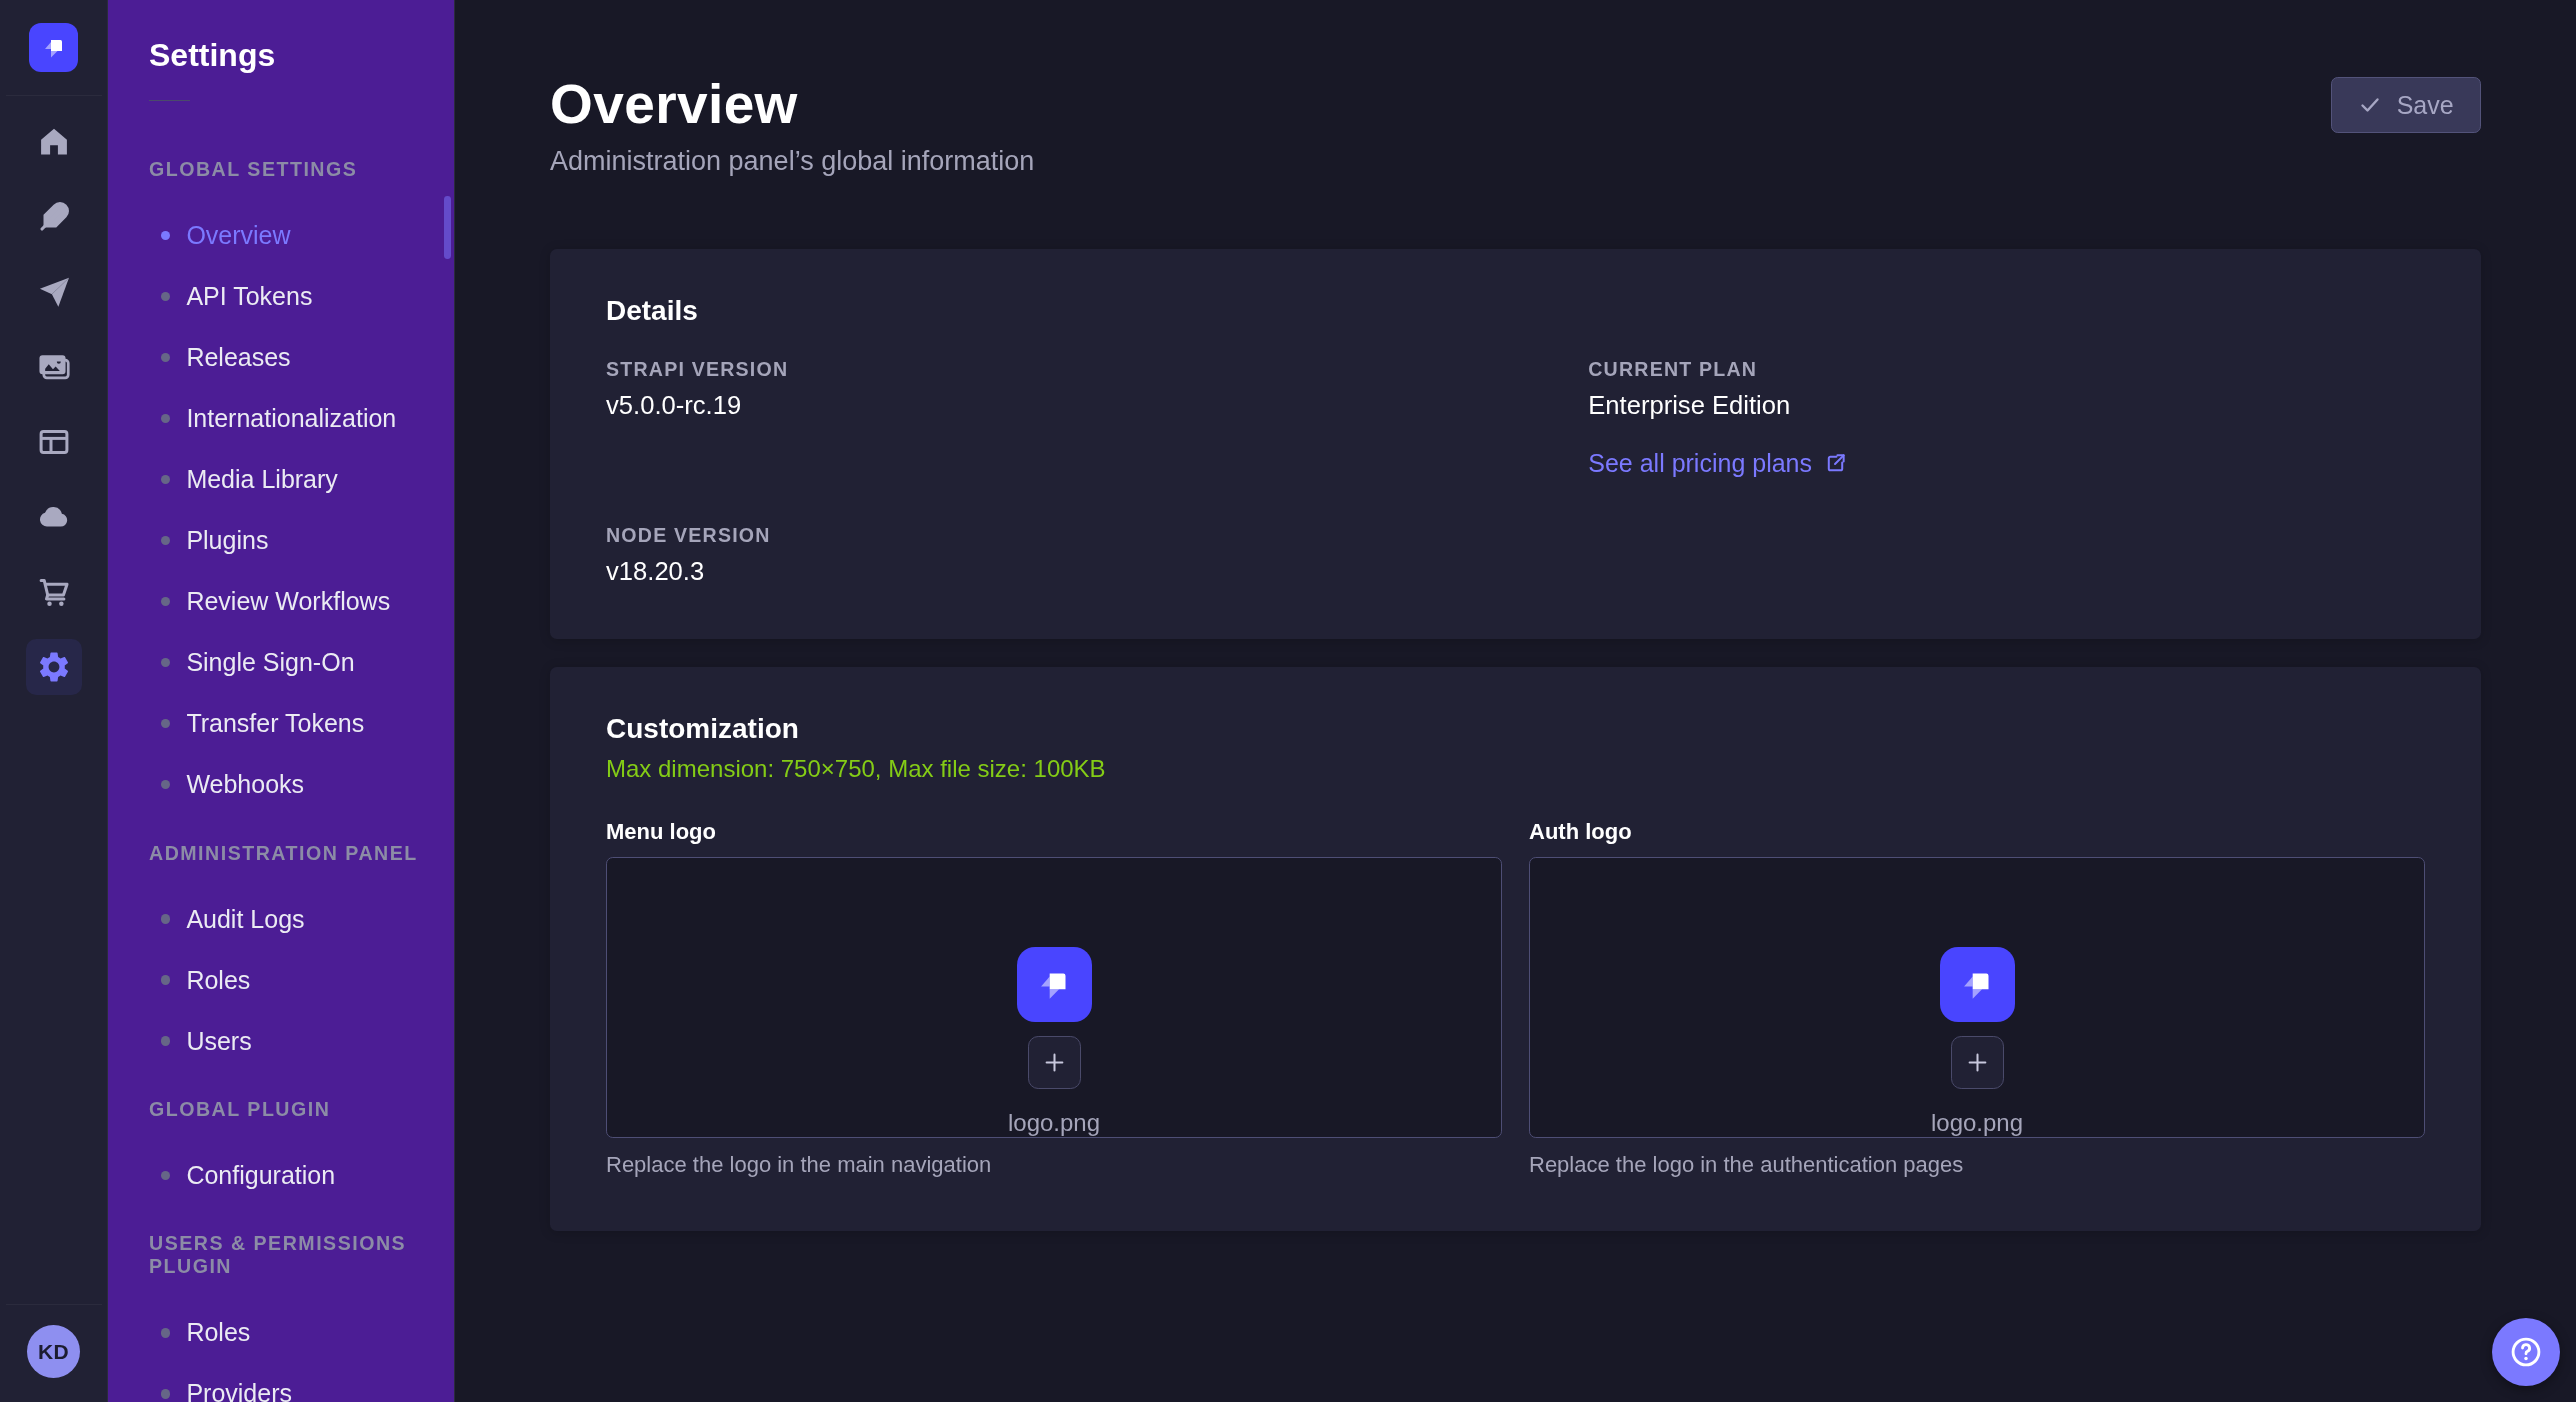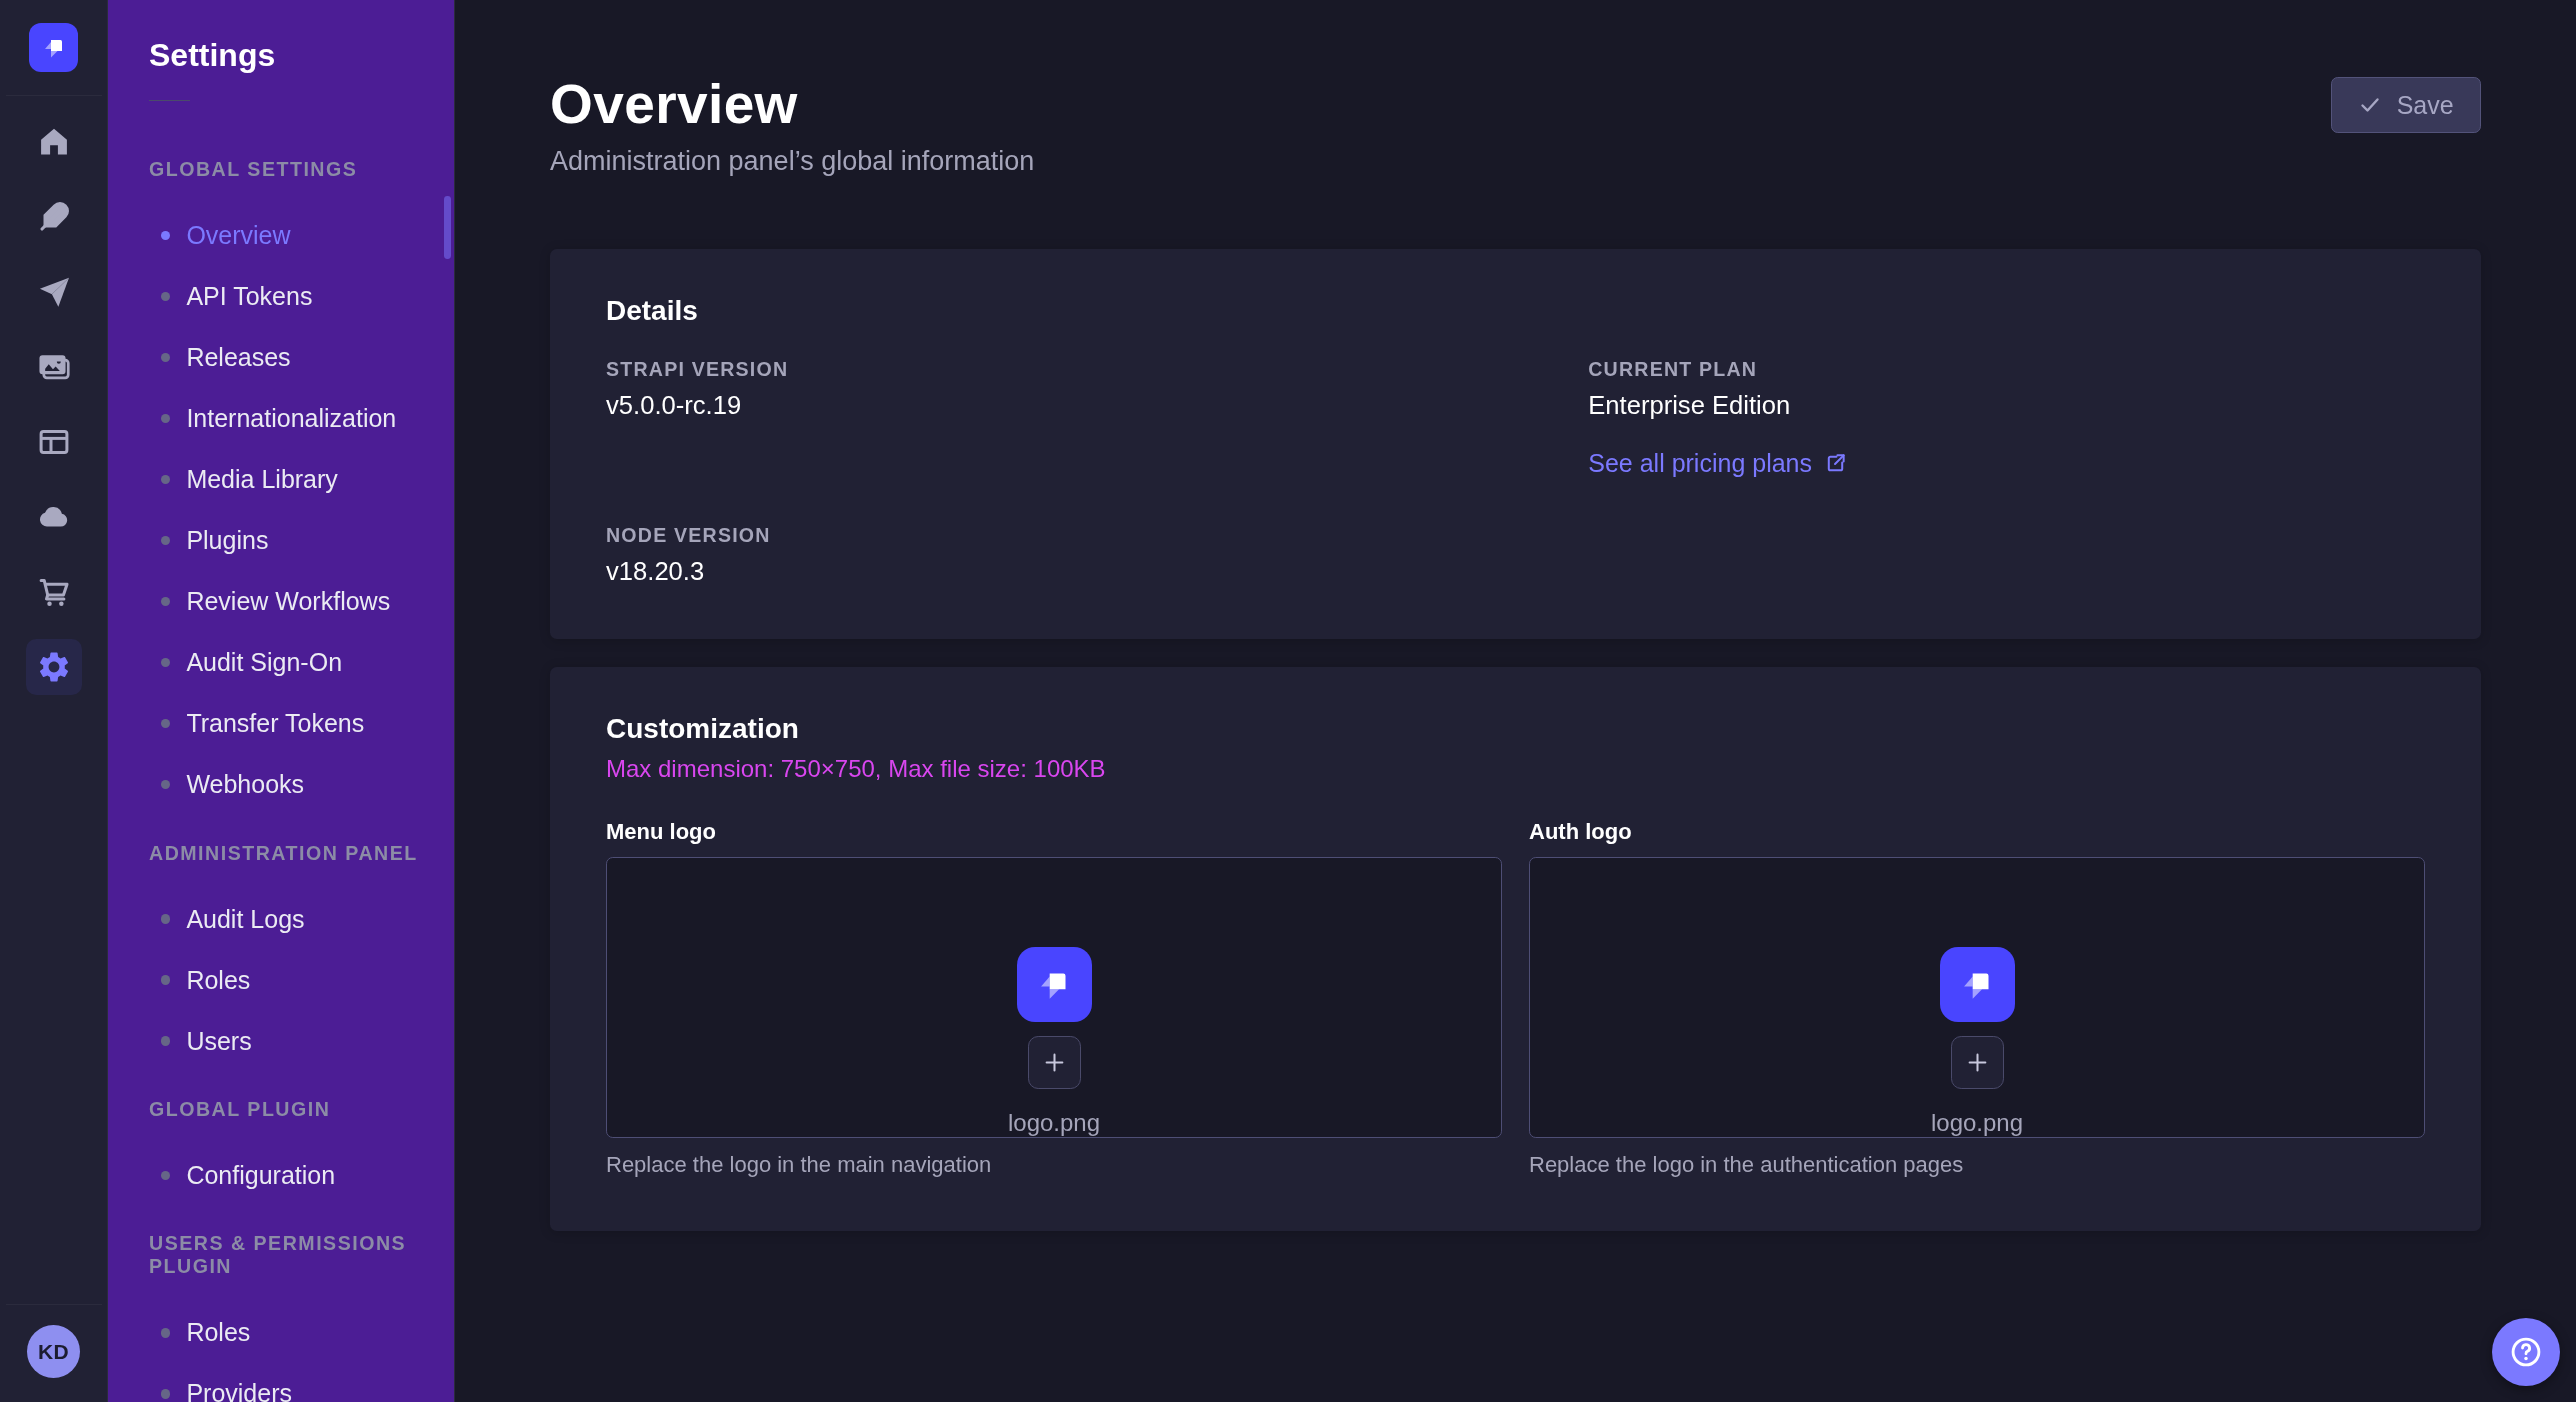--- a/index.html
+++ b/index.html
@@ -47,21 +47,21 @@
   .save-btn { display:flex; align-items:center; gap:14.5px; height:56px; padding:0 26.4px;
               background:#393959; border:0.9px solid #53537a; border-radius:6.8px;
               color:#a7a7c4; font-size:25px; cursor:pointer; font-family:inherit; }
   .save-btn svg { width:24px; height:24px; }
 
   .card { background:#212134; border-radius:6.8px; padding:46px 56px 53px;
           box-shadow:0 1.7px 10.2px rgba(0,0,0,.18); }
   .card-details { margin-top:72px; }
   .card-customization { margin-top:28px; }
   .card-title { font-size:28px; font-weight:700; }
-  .card-subtitle { margin-top:10.2px; font-size:24px; color:#d946ef; }
+  .card-subtitle { margin-top:10.2px; font-size:24px; color:#84cc16; }
 
   .details-grid { display:grid; grid-template-columns:54% 46%; margin-top:31px; row-gap:46px; }
   .field-label { font-size:19.6px; font-weight:600; letter-spacing:1.2px; color:#a5a5ba; }
   .field-value { margin-top:10.2px; font-size:25.6px; color:#ffffff; }
   .pricing-link { display:inline-flex; align-items:center; gap:12px; margin-top:29px;
                   font-size:25px; color:#7b79ff; text-decoration:none; cursor:pointer; }
   .pricing-link svg { width:23px; height:23px; }
 
   .uploads { display:grid; grid-template-columns:1fr 1fr; column-gap:27px; margin-top:36px; }
   .upload-label { font-size:22px; font-weight:700; color:#ffffff; }
@@ -189,21 +189,21 @@
         <div class="nav-item">
             <span class="bullet"></span>
             <span>Plugins</span>
           </div>
         <div class="nav-item">
             <span class="bullet"></span>
             <span>Review Workflows</span>
           </div>
         <div class="nav-item">
             <span class="bullet"></span>
-            <span>Audit Sign-On</span>
+            <span>Single Sign-On</span>
           </div>
         <div class="nav-item">
             <span class="bullet"></span>
             <span>Transfer Tokens</span>
           </div>
         <div class="nav-item">
             <span class="bullet"></span>
             <span>Webhooks</span>
           </div>
       </div>

